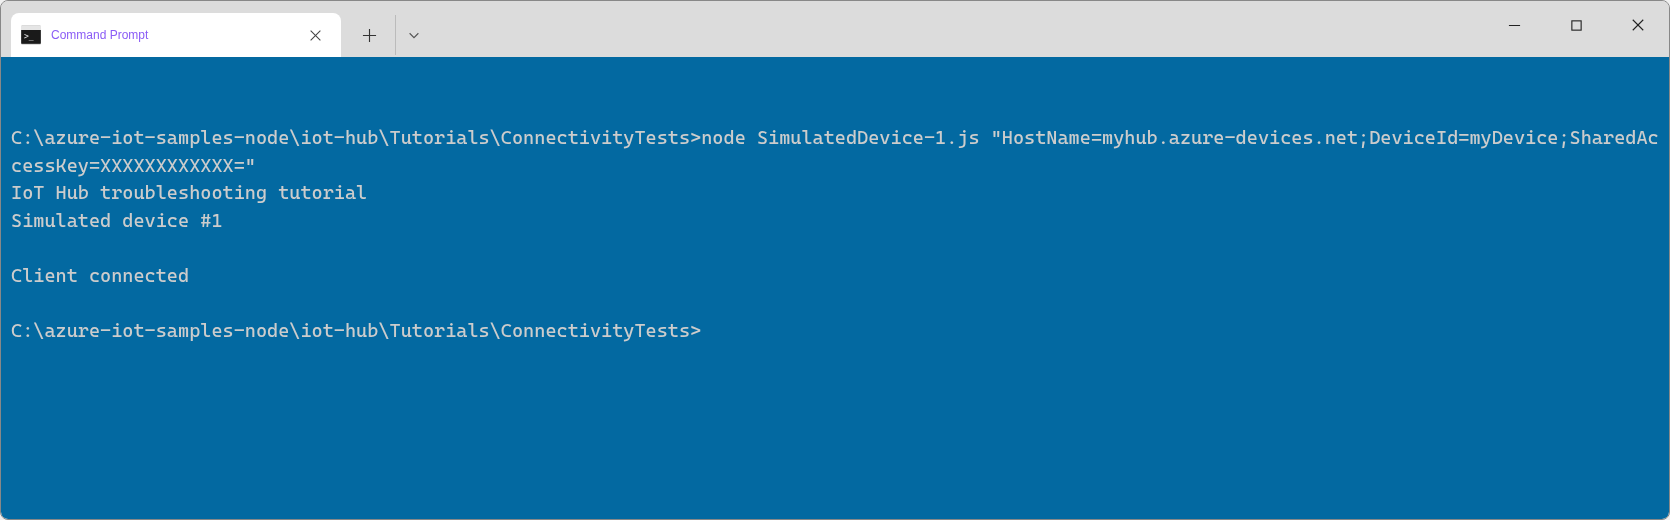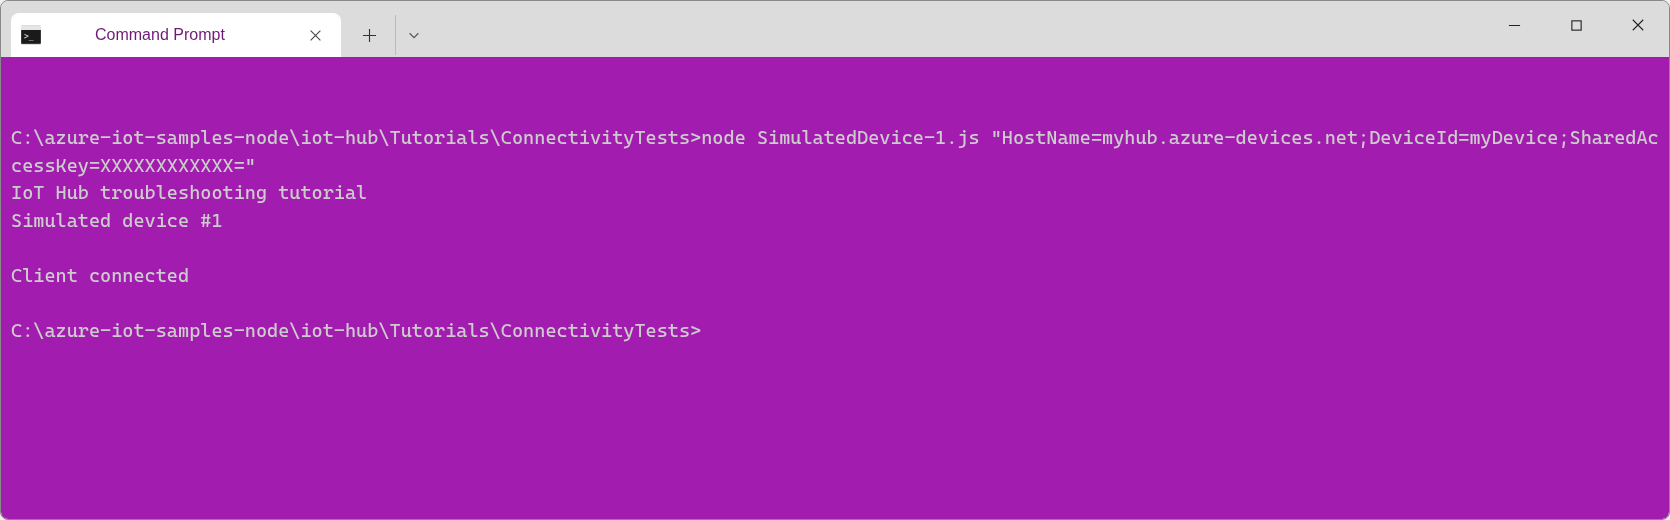--- a/index.html
+++ b/index.html
@@ -43,27 +43,26 @@
       min-width: 330px;
       gap: 10px;
       position: relative;
     }
     .tab-icon {
       width: 20px;
       height: 20px;
       flex-shrink: 0;
     }
     .tab-title {
-      font-size: 16px;
-      color: #701a75;
+      font-size: 12px;
+      color: #8b5cf6;
       flex: 1;
       white-space: nowrap;
       overflow: hidden;
       text-overflow: ellipsis;
-      margin-left: 44px;
     }
     .tab-close {
       width: 24px;
       height: 24px;
       display: flex;
       align-items: center;
       justify-content: center;
       border-radius: 4px;
       cursor: pointer;
       color: #444;
@@ -103,21 +102,21 @@
       width: 62px;
       height: 48px;
       display: flex;
       align-items: center;
       justify-content: center;
       cursor: pointer;
       color: #222;
     }
     .terminal {
       flex: 1;
-      background: #a21caf;
+      background: #0369a1;
       color: #cccccc;
       font-family: "Cascadia Mono", "Consolas", monospace;
       font-size: 19px;
       line-height: 1.45;
       padding: 12px 10px;
       white-space: pre-wrap;
       word-break: break-all;
       overflow: hidden;
       border-radius: 0 0 7px 7px;
     }

